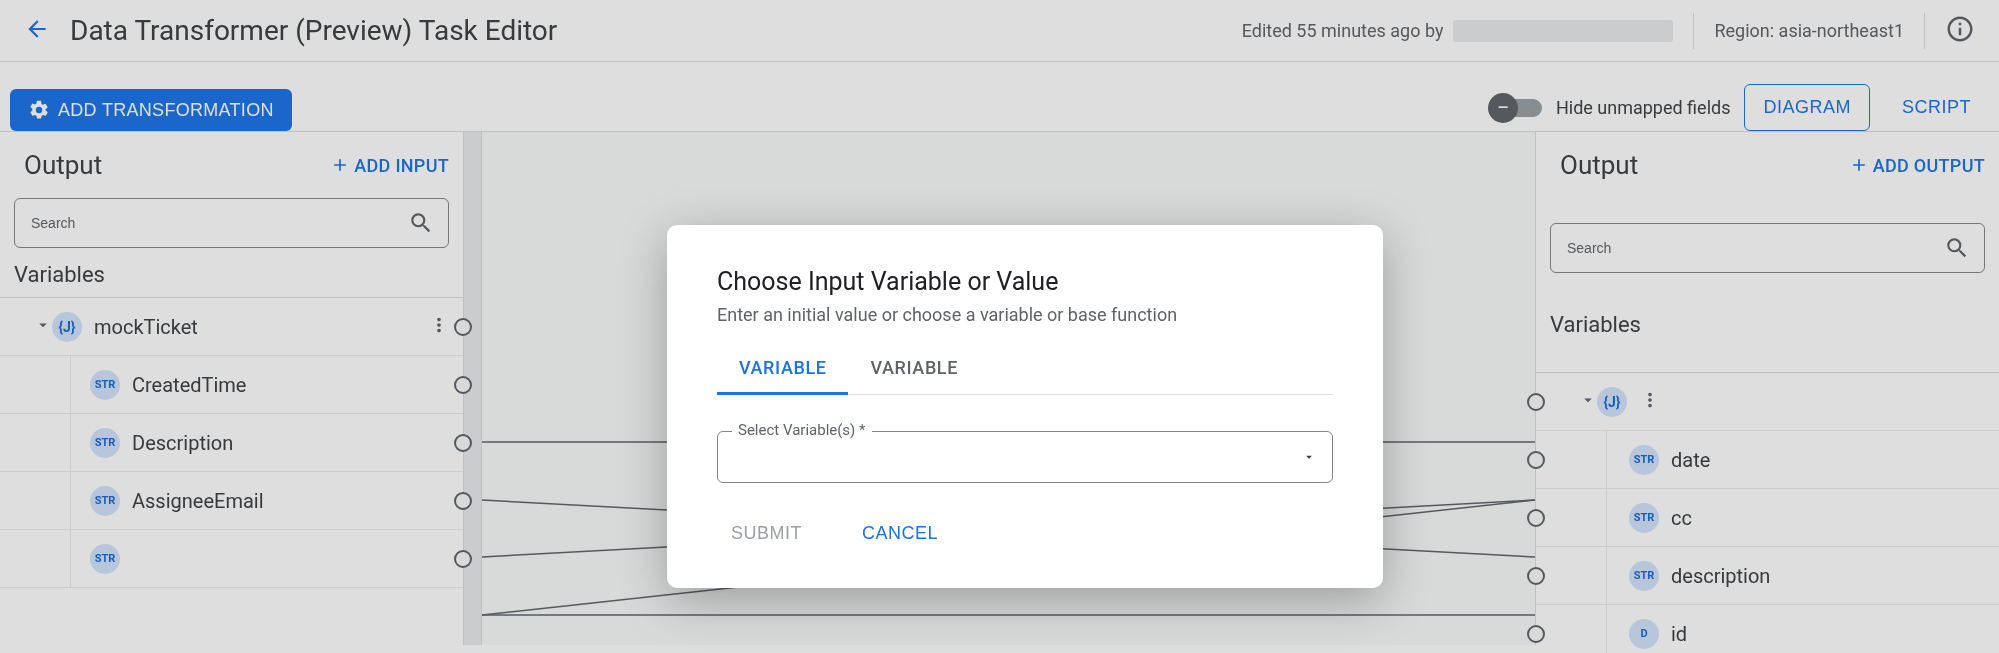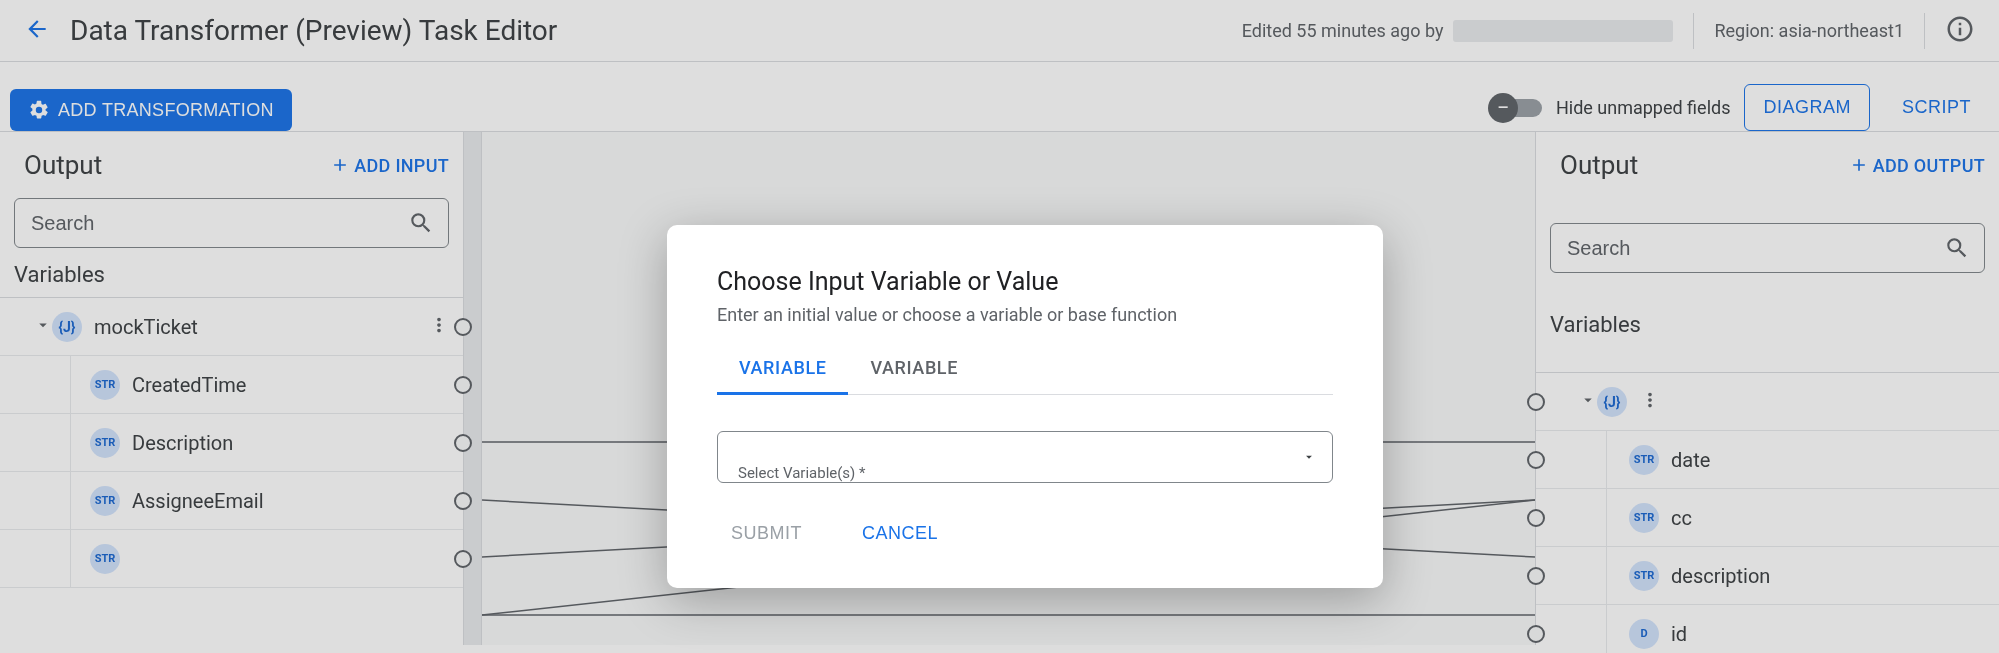--- a/index.html
+++ b/index.html
@@ -41,21 +41,21 @@
   .canvas svg line { stroke: #5f6368; stroke-width: 1.5; }
   .gutter { width: 18px; background: #e8eaed; border-right: 1px solid #dadce0; }
 
   .panel-header { display: flex; justify-content: space-between; align-items: center; padding: 18px 14px 18px 24px; }
   .panel-title { font-size: 26px; color: #3c4043; }
   .add-link { display: inline-flex; align-items: center; gap: 4px; color: #1a73e8; font-size: 18px; font-weight: 500; letter-spacing: .3px; cursor: pointer; }
   .add-link svg { width: 20px; height: 20px; fill: #1a73e8; }
 
   .search-wrap { padding: 0 14px 14px 14px; }
   .search-box { display: flex; align-items: center; border: 1px solid #80868b; border-radius: 6px; height: 50px; padding: 0 14px; }
-  .search-box input { flex: 1; border: none; outline: none; font-size: 20px; background: transparent; color: #3c4043; }
+  .search-box input { flex: 1; border: none; outline: none; font-size: 14px; background: transparent; color: #3c4043; }
   .search-box input::placeholder { color: #5f6368; }
   .search-box svg { width: 26px; height: 26px; fill: #5f6368; }
 
   .vars-label { padding: 0 14px 10px 14px; font-size: 22px; color: #3c4043; }
   .tree { border-top: 1px solid #dadce0; }
   .tree-row { display: flex; align-items: center; height: 58px; border-bottom: 1px solid #e8eaed; position: relative; }
   .tree-row.root { padding-left: 34px; }
   .tree-row.child { padding-left: 90px; }
   .tree-row.child::before { content: ''; position: absolute; left: 70px; top: 0; bottom: 0; width: 1px; background: #e8eaed; }
   .arrow-icon svg { width: 18px; height: 18px; fill: #5f6368; }
@@ -74,21 +74,21 @@
   .panel.right .more-icon { margin-right: 14px; }
 
   
   .dialog { position: absolute; left: 667px; top: 225px; width: 716px; background: #fff; border-radius: 10px; box-shadow: 0 12px 48px rgba(0,0,0,.28); z-index: 10; padding: 42px 50px 34px 50px; }
   .dialog-title { font-size: 25px; color: #202124; margin-bottom: 8px; }
   .dialog-sub { font-size: 18px; color: #5f6368; margin-bottom: 20px; }
   .tabs { display: flex; border-bottom: 1px solid #dadce0; margin-bottom: 36px; }
   .tab { padding: 12px 22px 14px 22px; font-size: 18px; font-weight: 500; letter-spacing: .6px; color: #5f6368; cursor: pointer; border-bottom: 3px solid transparent; margin-bottom: -1px; }
   .tab.active { color: #1a73e8; border-bottom-color: #1a73e8; }
   .select-field { position: relative; border: 1px solid #80868b; border-radius: 6px; height: 52px; display: flex; align-items: center; padding: 0 16px; margin-bottom: 30px; }
-  .select-field .legend { position: absolute; top: -11px; left: 14px; background: #fff; padding: 0 6px; font-size: 15px; color: #5f6368; margin-top: 43px; }
+  .select-field .legend { position: absolute; top: -11px; left: 14px; background: #fff; padding: 0 6px; font-size: 15px; color: #5f6368; }
   .select-field svg { width: 14px; height: 14px; fill: #3c4043; margin-left: auto; }
   .dialog-actions { display: flex; gap: 32px; }
   .dlg-btn { background: none; border: none; font-size: 18px; font-weight: 500; letter-spacing: .5px; padding: 10px 14px; cursor: pointer; }
   .dlg-btn.submit { color: #9aa0a6; }
   .dlg-btn.cancel { color: #1a73e8; }
 </style>
 </head>
 <body>
 <div class="app">
 

